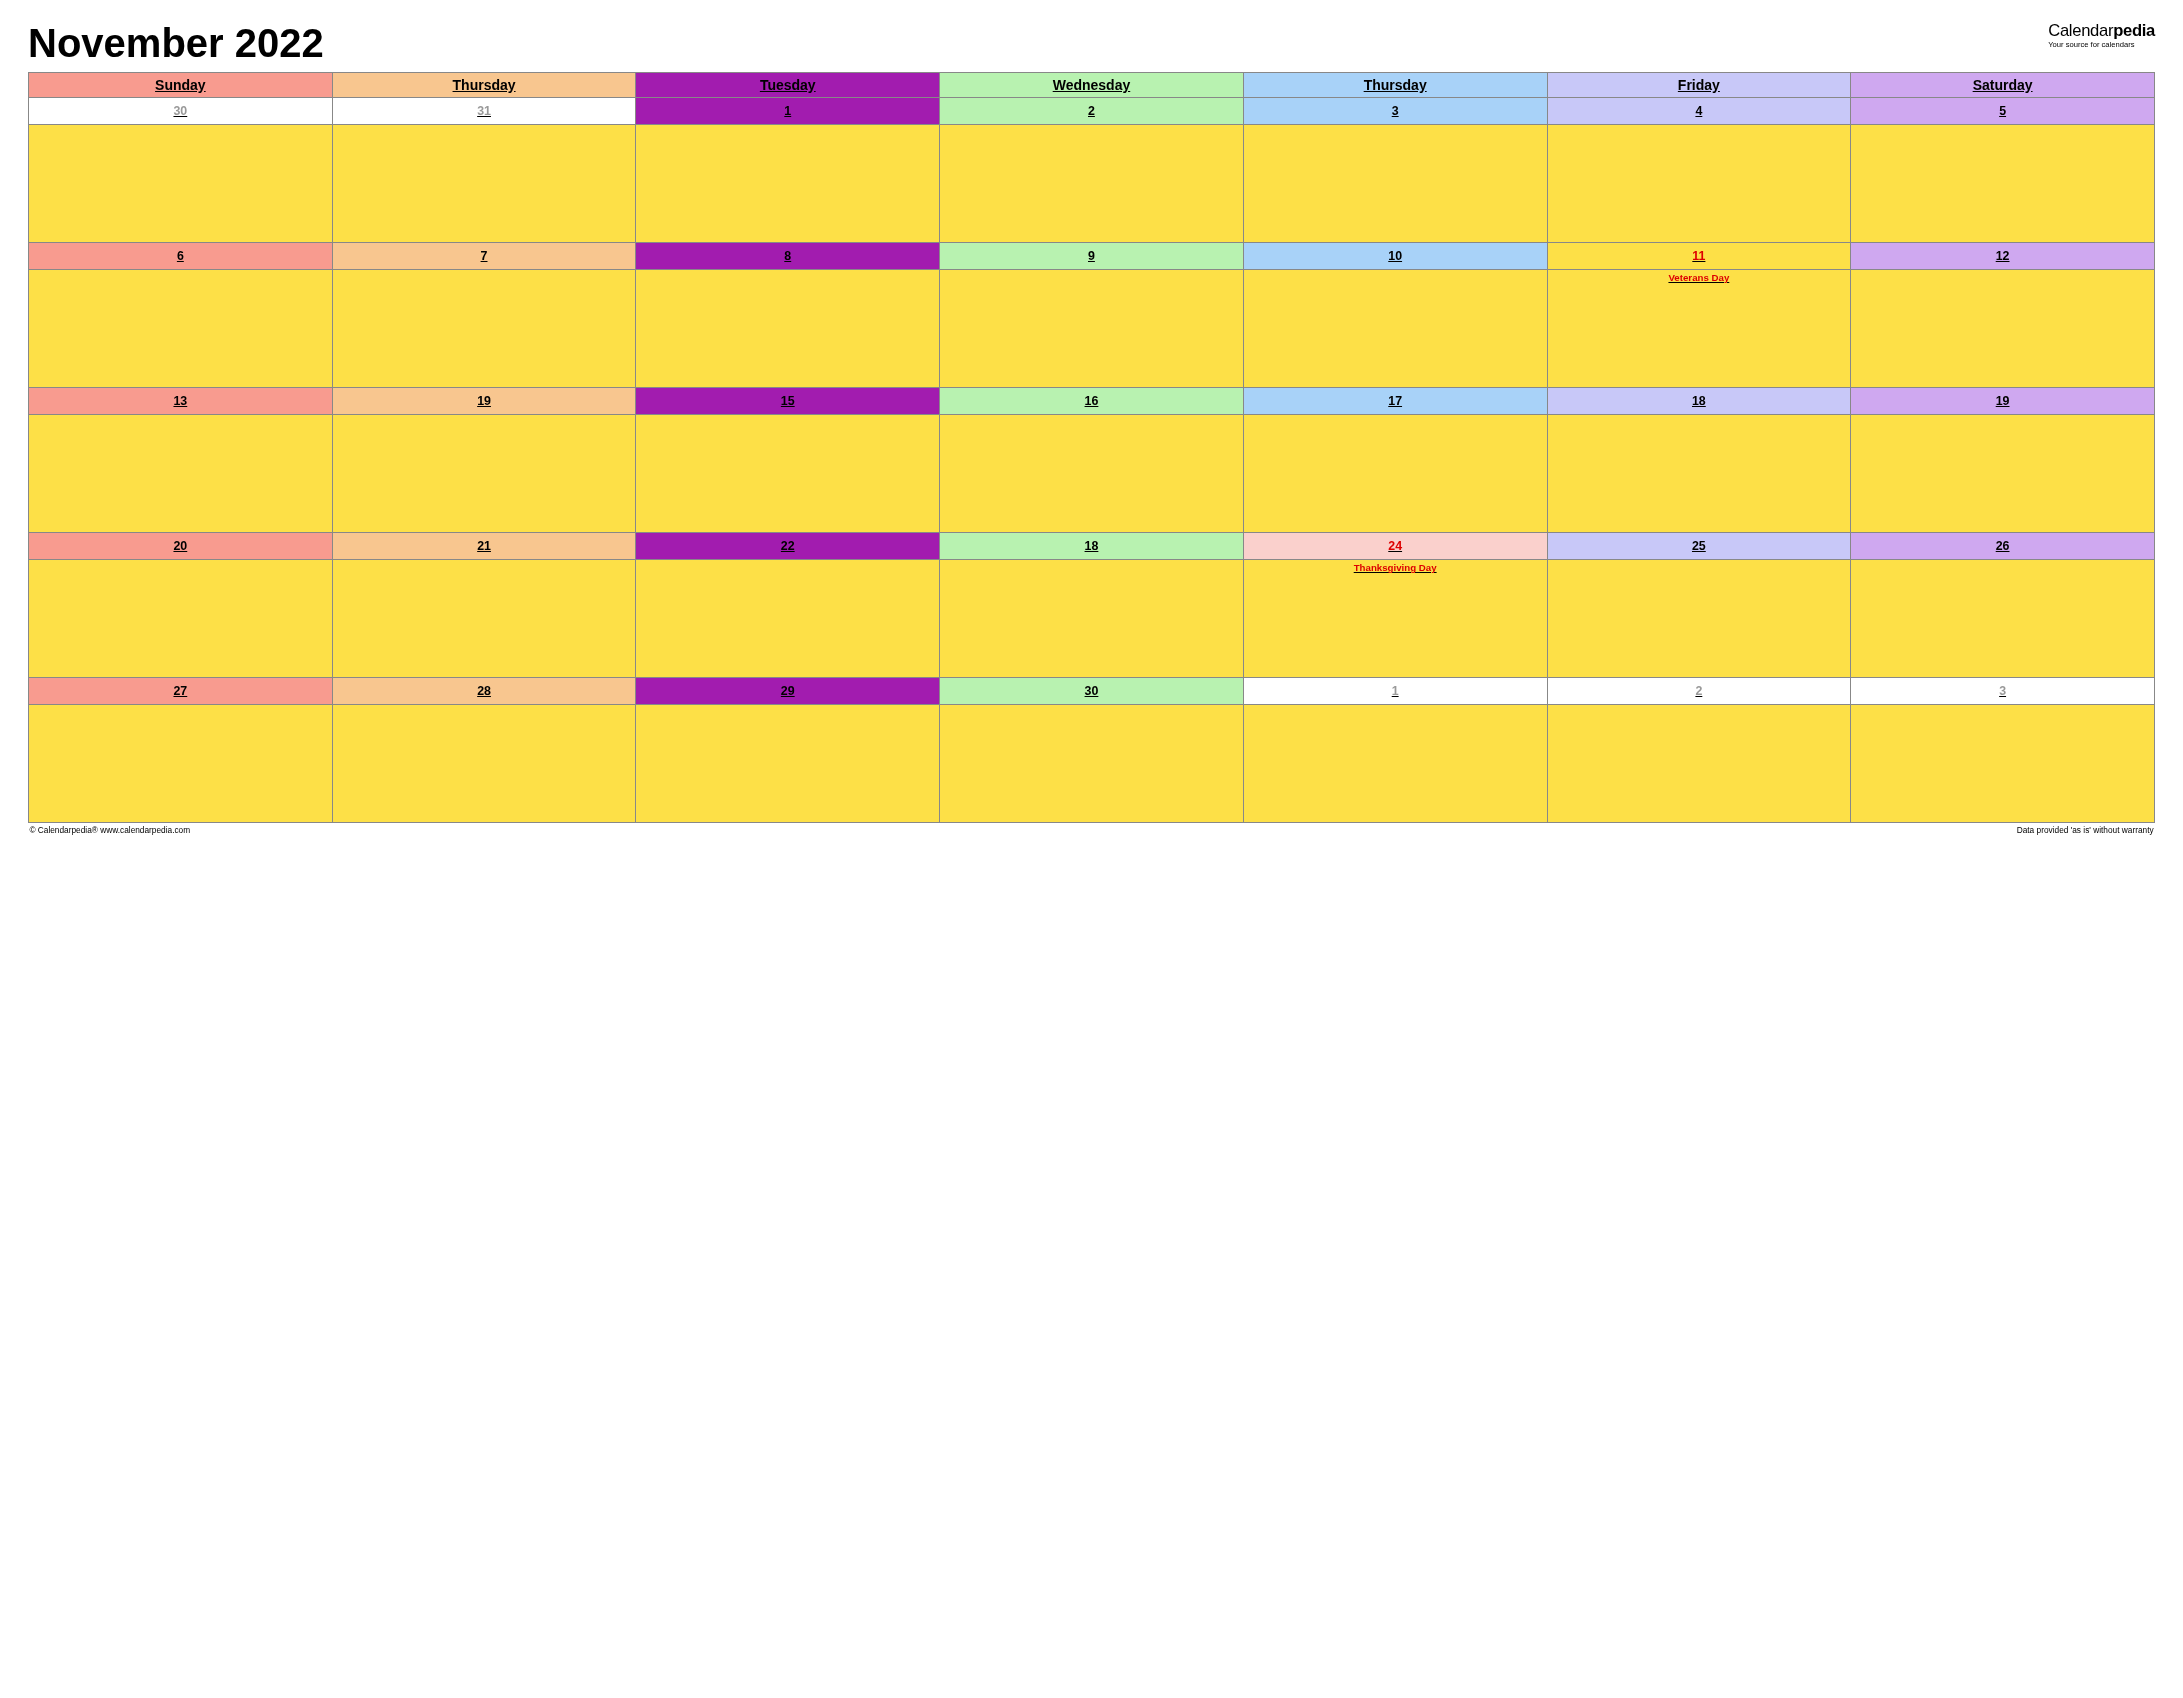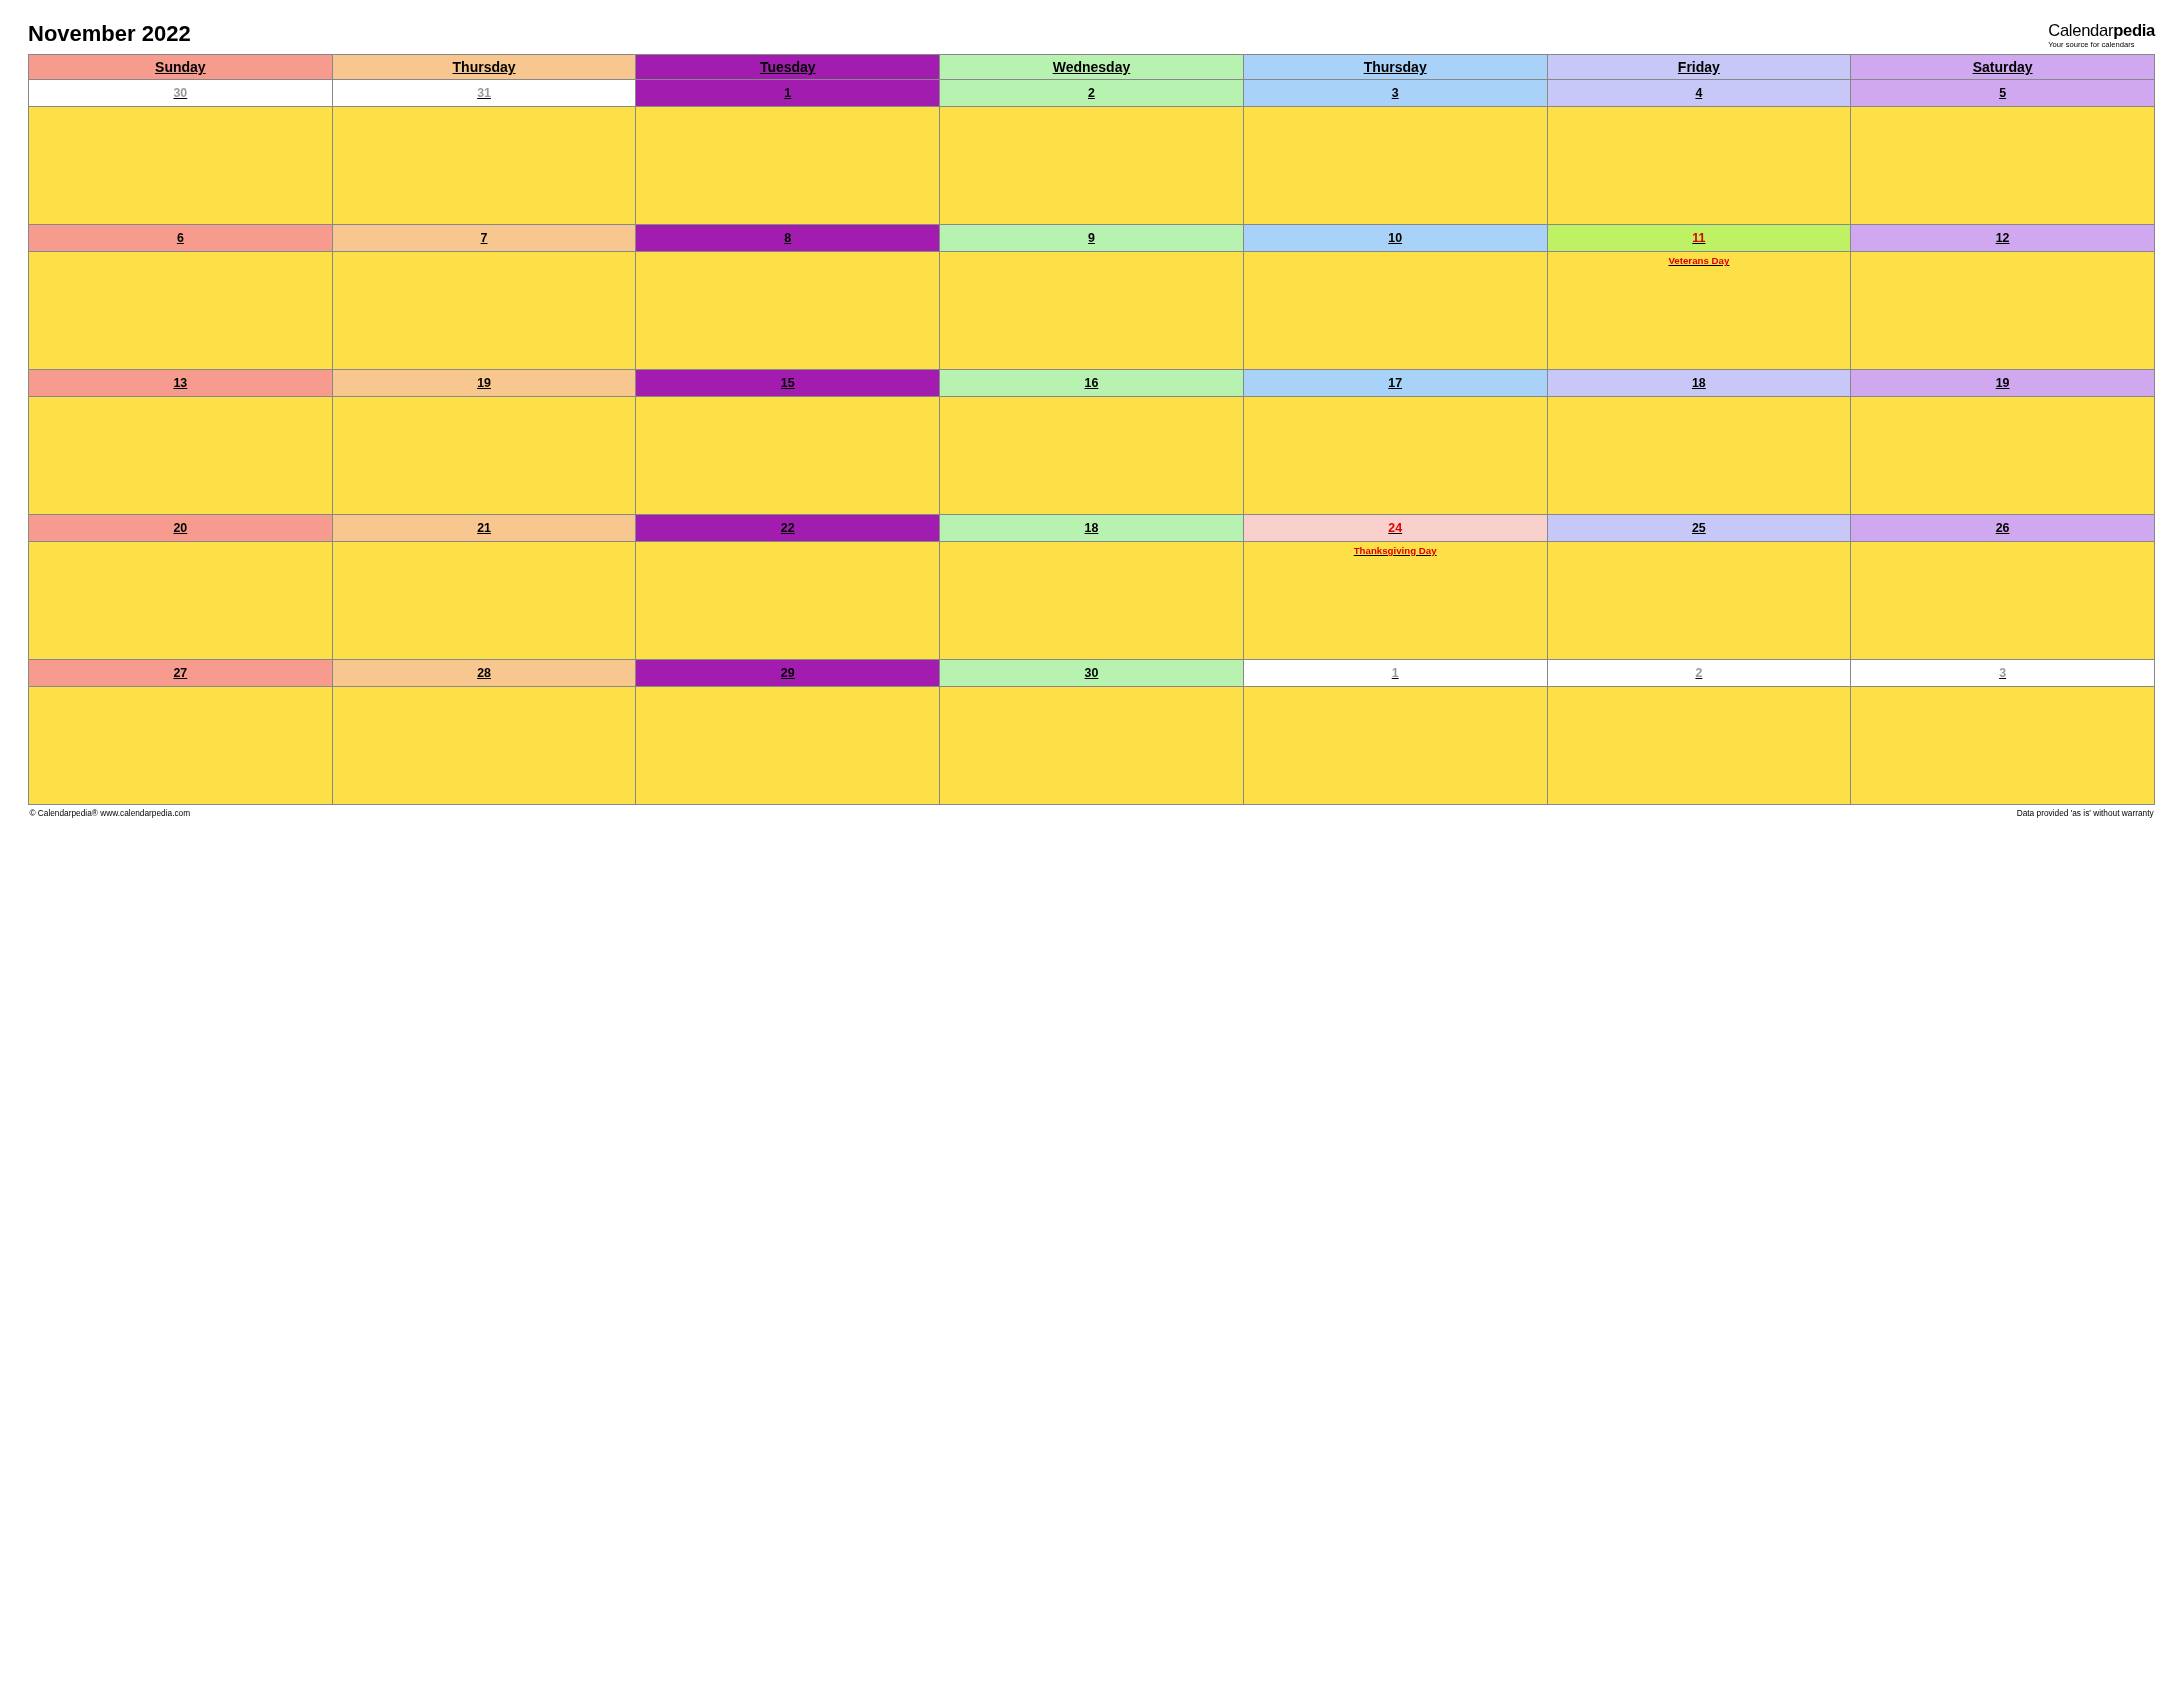--- a/index.html
+++ b/index.html
@@ -8,21 +8,21 @@
       background: #fff;
       padding: 21px 28px;
     }
     .header {
       display: flex;
       justify-content: space-between;
       align-items: flex-start;
       margin-bottom: 5.5px;
     }
     .title {
-      font-size: 22px;
+      font-size: 40px;
       font-weight: bold;
       color: #000;
     }
     .brand {
       text-align: left;
     }
     .brand-name {
       font-size: 16.6px;
       color: #000;
       letter-spacing: -0.3px;
@@ -86,21 +86,21 @@
     }
     
     .c0 { background: #f89b8f; }
     .c1 { background: #f8c68f; }
     .c2 { background: #a21caf; }
     .c3 { background: #b8f2b0; }
     .c4 { background: #a8d2f8; margin-top: 15px; }
     .c5 { background: #c8c8f8; }
     .c6 { background: #cfa8f0; }
     .h4 { background: #fad0cc; }
-    .h5 { background: #bef264; }
+    .h5 { background: #fde047; }
   </style>
 </head>
 <body>
 
 <div class="header">
   <div class="title">November 2022</div>
   <div class="brand">
     <div class="brand-name">
       <span class="light">Calendar</span><span class="bold">pedia</span>
     </div>

